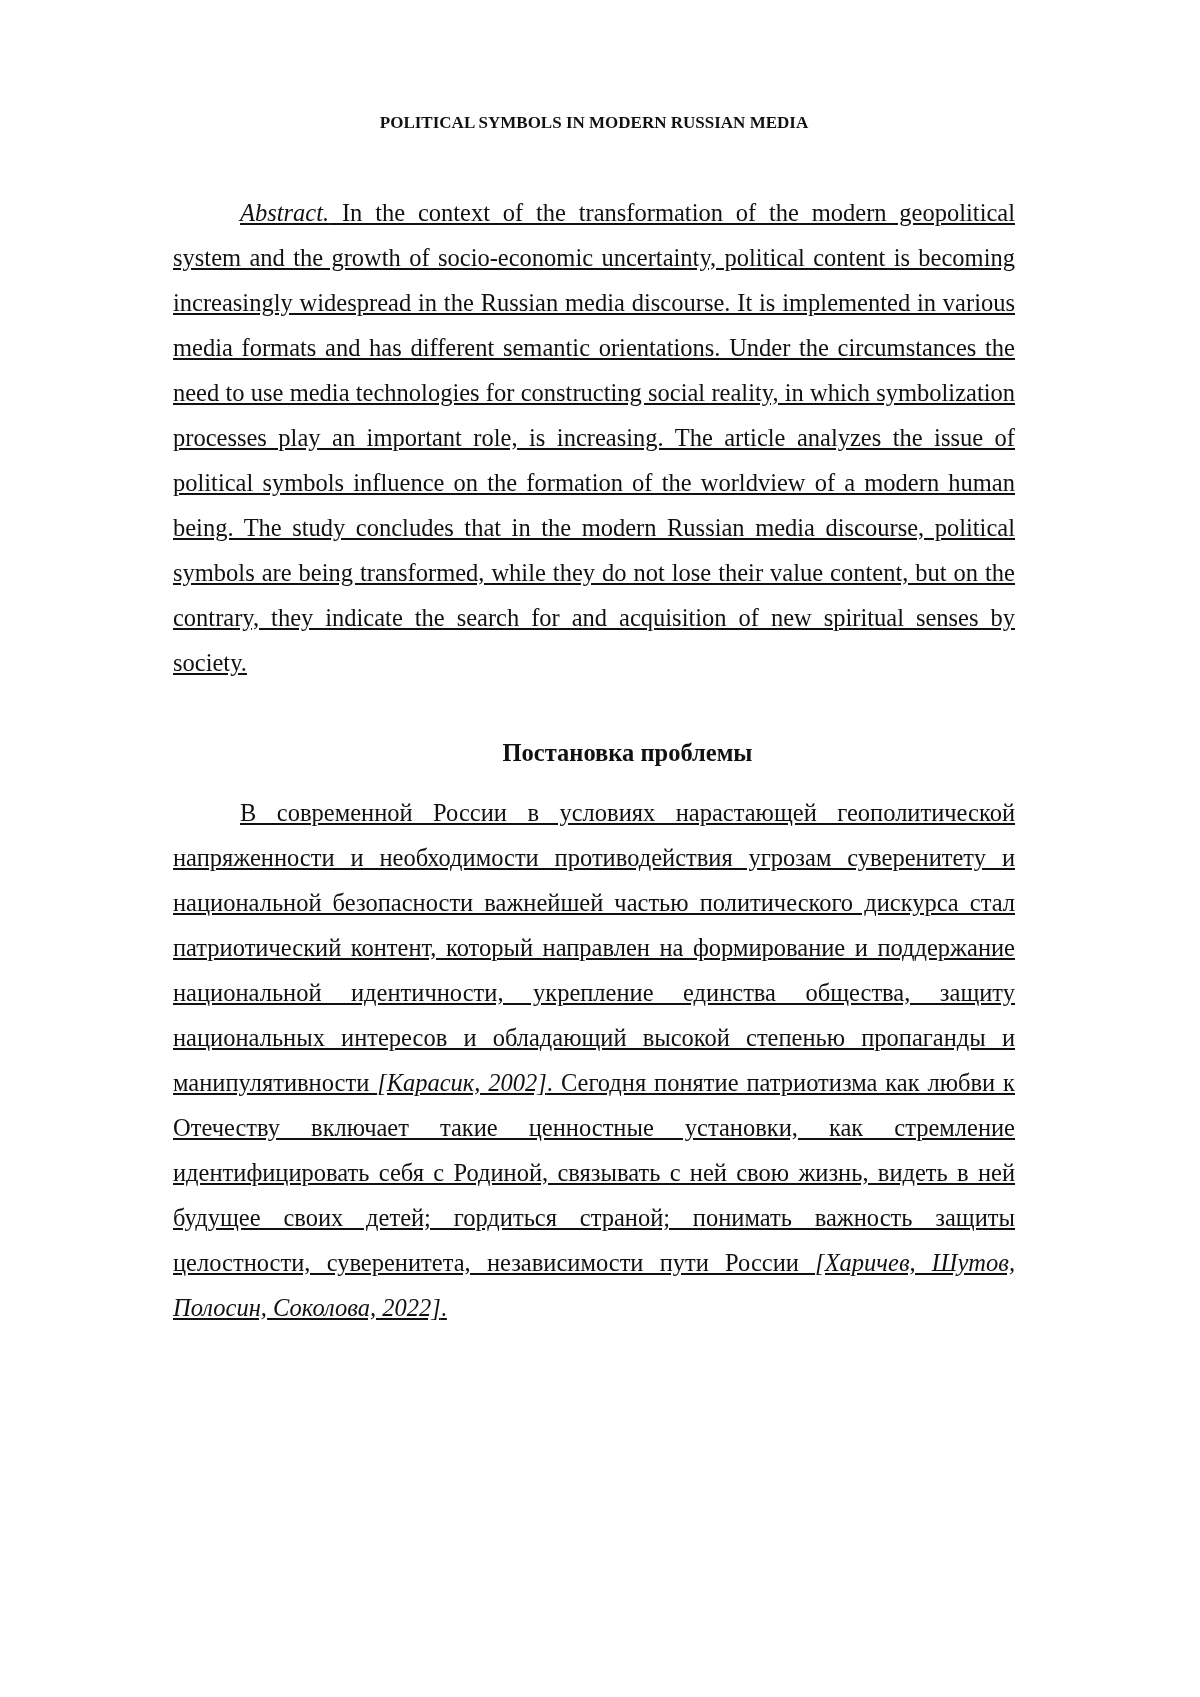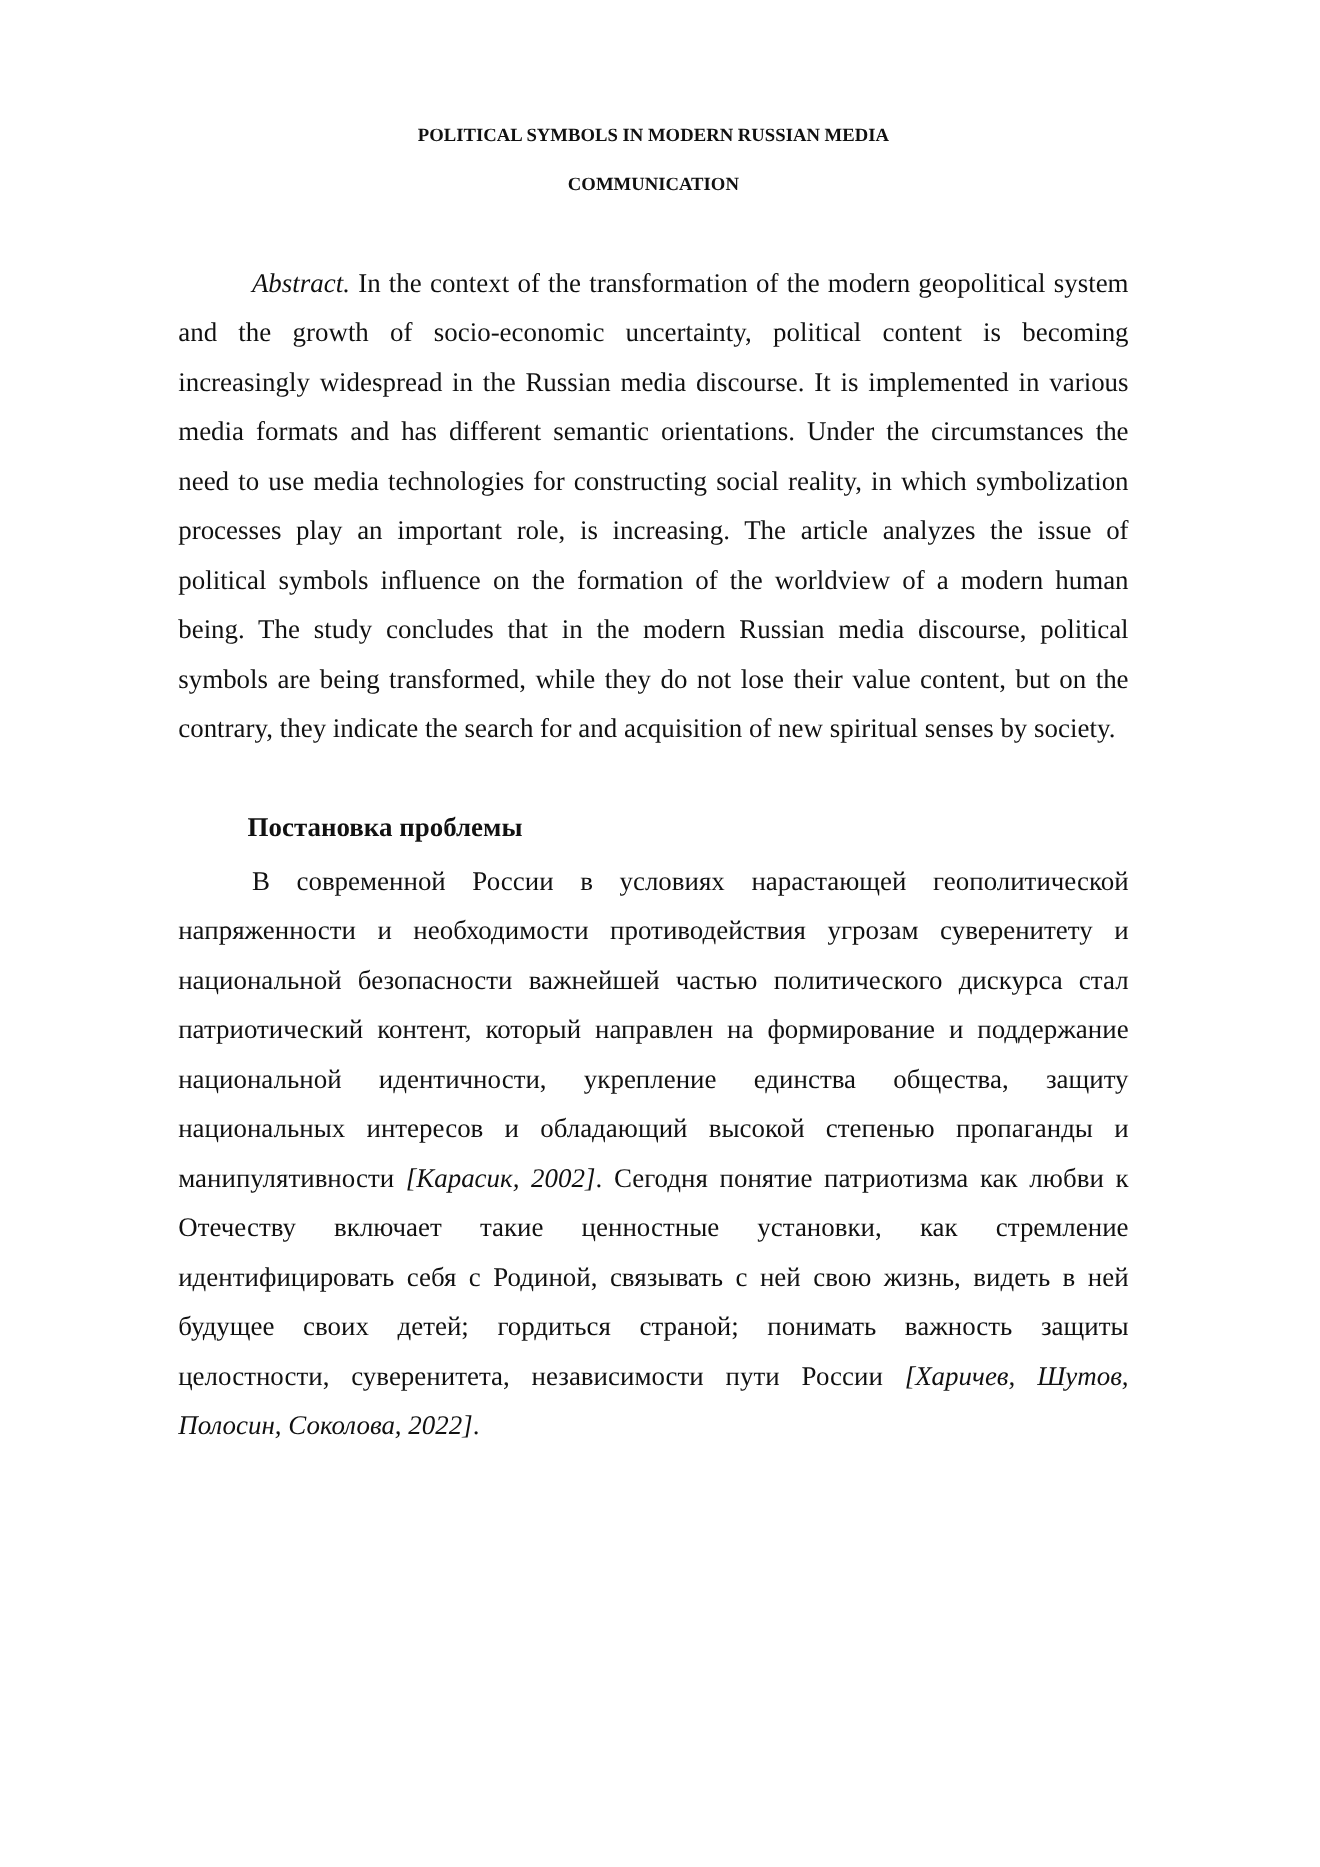--- a/index.html
+++ b/index.html
@@ -17,41 +17,42 @@
   .title {
     text-align: center;
     font-weight: bold;
     font-size: 17px;
     line-height: 45px;
     margin: 0;
   }
   .title span { display: block; }
   .abstract { margin-top: 45px; }
   p.para {
-    margin: 4px;
+    margin: 15px;
     text-align: justify;
     text-indent: 67px;
+    text-decoration: underline;
   }
   .lead { font-style: italic; }
   .section-heading {
     margin: 45px 0 0 0;
     padding-left: 67px;
     font-weight: bold;
     font-size: 24.5px;
     line-height: 45px;
+    text-align: center;
   }
   .cite { font-style: italic; }
 </style>
 </head>
 <body>
 
 <div class="page">
   <h1 class="title">
     <span>POLITICAL SYMBOLS IN MODERN RUSSIAN MEDIA</span>
-    <span>COMMUNICATION</span>
   </h1>
 
   <div class="abstract">
     <p class="para"><span class="lead">Abstract.</span><span> In the context of the transformation of the modern geopolitical system and the growth of socio-economic uncertainty, political content is becoming increasingly widespread in the Russian media discourse. It is implemented in various media formats and has different semantic orientations. Under the circumstances the need to use media technologies for constructing social reality, in which symbolization processes play an important role, is increasing. The article analyzes the issue of political symbols influence on the formation of the worldview of a modern human being. The study concludes that in the modern Russian media discourse, political symbols are being transformed, while they do not lose their value content, but on the contrary, they indicate the search for and acquisition of new spiritual senses by society.</span></p>
   </div>
 
   <h2 class="section-heading">Постановка проблемы</h2>
   <p class="para"><span>В современной России в условиях нарастающей геополитической напряженности и необходимости противодействия угрозам суверенитету и национальной безопасности важнейшей частью политического дискурса стал патриотический контент, который направлен на формирование и поддержание национальной идентичности, укрепление единства общества, защиту национальных интересов и обладающий высокой степенью пропаганды и манипулятивности </span><span class="cite">[Карасик, 2002]</span><span>. Сегодня понятие патриотизма как любви к Отечеству включает такие ценностные установки, как стремление идентифицировать себя с Родиной, связывать с ней свою жизнь, видеть в ней будущее своих детей; гордиться страной; понимать важность защиты целостности, суверенитета, независимости пути России </span><span class="cite">[Харичев, Шутов, Полосин, Соколова, 2022]</span><span>.</span></p>
 </div>
 

